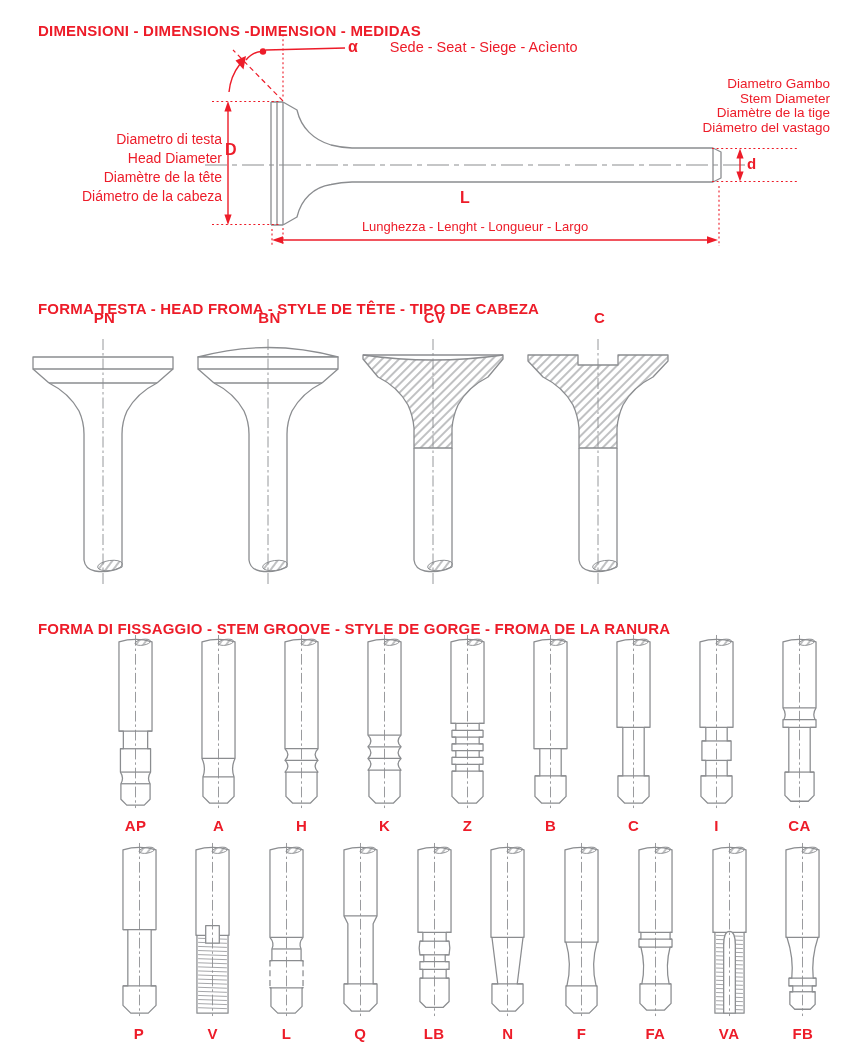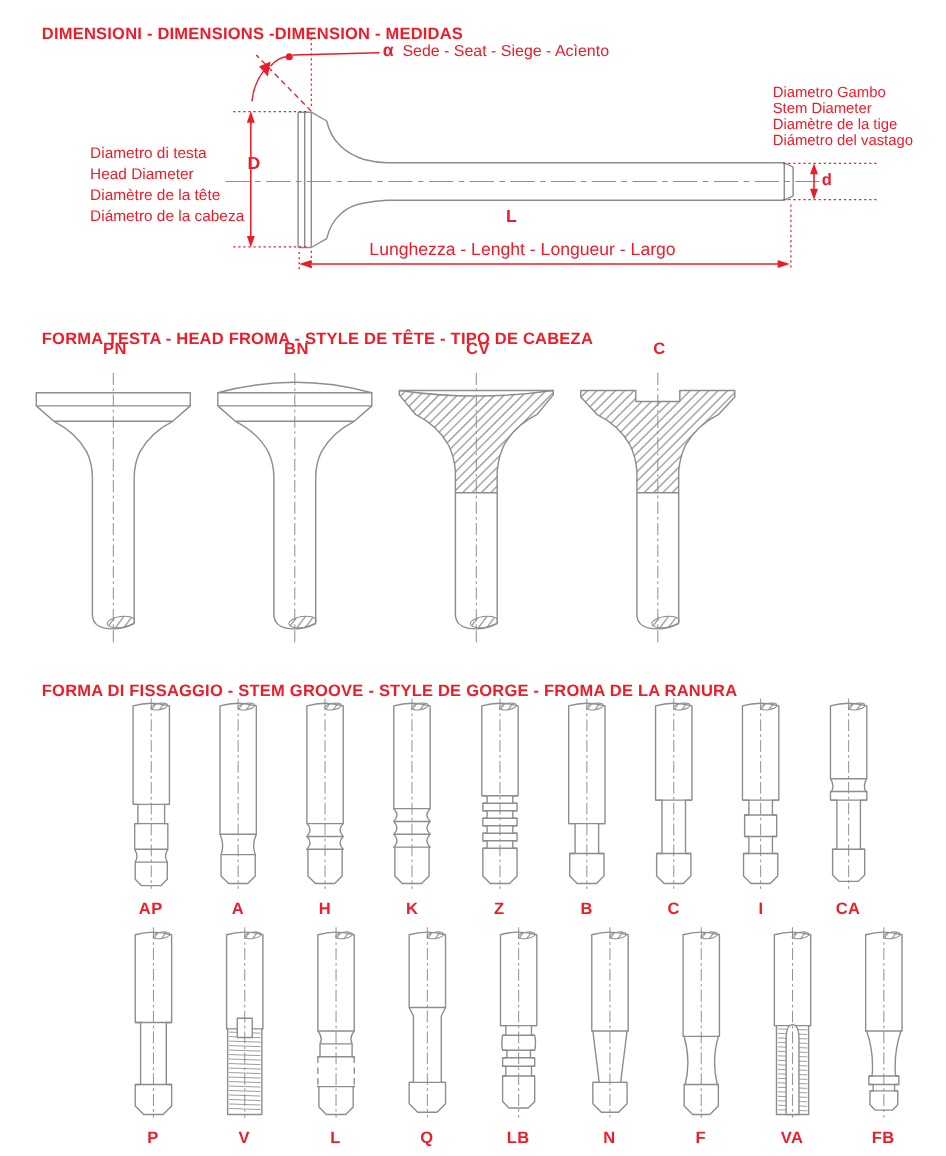--- a/index.html
+++ b/index.html
@@ -6,34 +6,34 @@
   html,body{margin:0;padding:0;}
   body{width:860px;height:1051px;background:#fff;position:relative;overflow:hidden;
        font-family:"Liberation Sans",sans-serif;}
   .title{position:absolute;font-weight:bold;font-size:15px;color:var(--accent);
          letter-spacing:.2px;white-space:nowrap;}
   #diagram-wrap{position:absolute;top:0;left:0;width:860px;height:270px;}
   #diagram-svg{position:absolute;top:0;left:0;}
   .dlabel{position:absolute;color:var(--accent);white-space:nowrap;}
   #alpha-row{left:348px;top:38px;display:flex;gap:8px;align-items:baseline;}
   #alpha-sym{font-weight:bold;font-size:16px;}
-  #seat-label{font-size:14.5px;}
-  #stem-d-block{right:30px;top:77px;font-size:13.5px;line-height:14.6px;}
-  #head-d-block{right:638px;top:130px;font-size:14px;line-height:19px;}
+  #seat-label{font-size:14.5px;margin-left:24px;}
+  #stem-d-block{right:30px;top:77px;text-align:right;font-size:13.5px;line-height:14.6px;}
+  #head-d-block{right:638px;top:130px;text-align:right;font-size:14px;line-height:19px;}
   #dim-D{left:225px;top:141px;font-weight:bold;font-size:16px;}
   #dim-d{left:747px;top:155px;font-weight:bold;font-size:15px;}
   #dim-L{left:460px;top:189px;font-weight:bold;font-size:16px;}
-  #length-label{left:335px;top:219px;width:280px;text-align:center;font-size:16px;}
+  #length-label{left:335px;top:219px;width:280px;text-align:center;font-size:13px;}
   #head-row{position:absolute;top:309px;left:22px;width:825px;display:flex;}
   .head-fig{width:165px;display:flex;flex-direction:column;align-items:center;margin:0;}
   .fig-label{font-weight:bold;font-size:15px;color:var(--accent);text-align:center;
              letter-spacing:.4px;}
   .head-fig .fig-label{margin-bottom:5px;}
   #groove-row1{position:absolute;top:634px;left:108px;width:692px;display:flex;
-               justify-content:space-between;}
+               justify-content:space-between;gap:28px;}
   #groove-row2{position:absolute;top:842px;left:110px;width:722px;display:flex;
                justify-content:space-between;}
   .stem-fig{display:flex;flex-direction:column;align-items:center;margin:0;width:58px;}
   .stem-fig .fig-label{margin-top:3px;}
   
   .g{stroke:var(--line);stroke-width:1.3;fill:none;stroke-linejoin:round;}
   .gf{stroke:var(--line);stroke-width:1.3;fill:#fff;stroke-linejoin:round;}
   .gt{stroke:var(--line);stroke-width:.8;fill:none;}
   .gd{stroke:var(--line);stroke-width:1.3;fill:none;stroke-dasharray:6 4;}
   .hat{fill:url(#hatch);stroke:var(--line);stroke-width:1.3;stroke-linejoin:round;}
@@ -353,20 +353,32 @@
     </figure>
     <figure class="stem-fig">
       <div><svg viewBox="0 0 56 181" width="55" height="176">
     <path class="gf" d="M11,8 L11,103 L12,103 Q18.5,125.5 13,148 L12,148 L12,168 L20,176 L36,176 L44,168 L44,148 L43,148 Q37.5,125.5 44,103 L45,103 L45,8 Q28,3 11,8 Z"></path>
           <line class="g" x1="11" y1="103" x2="45" y2="103"></line>
           <line class="g" x1="12" y1="148" x2="44" y2="148"></line>
     <ellipse class="hat2" cx="35.5" cy="8.5" rx="8" ry="3" transform="rotate(-9 35.5 8.5)"></ellipse>
     <line class="cl" x1="28" y1="1" x2="28" y2="179"></line>
         </svg></div>
       <figcaption class="fig-label">F</figcaption>
+    </figure>
+    <figure class="stem-fig">
+      <div><svg viewBox="0 0 56 181" width="55" height="176">
+    <path class="gf" d="M11,8 L11,93 L13,93 L13,100 L11,100 L11,108 L13,108 Q18,127 14,146 L12,146 L12,166 L19,173 L37,173 L44,166 L44,146 L42,146 Q38,127 43,108 L45,108 L45,100 L43,100 L43,93 L45,93 L45,8 Q28,3 11,8 Z"></path>
+          <line class="g" x1="11" y1="93" x2="45" y2="93"></line>
+          <line class="g" x1="11" y1="100" x2="45" y2="100"></line>
+          <line class="g" x1="11" y1="108" x2="45" y2="108"></line>
+          <line class="g" x1="12" y1="146" x2="44" y2="146"></line>
+    <ellipse class="hat2" cx="35.5" cy="8.5" rx="8" ry="3" transform="rotate(-9 35.5 8.5)"></ellipse>
+    <line class="cl" x1="28" y1="1" x2="28" y2="179"></line>
+        </svg></div>
+      <figcaption class="fig-label">FA</figcaption>
     </figure>
     <figure class="stem-fig">
       <div><svg viewBox="0 0 56 181" width="55" height="176">
     <path class="gf" d="M11,8 L11,93 L13,93 L13,176 L43,176 L43,93 L45,93 L45,8 Q28,3 11,8 Z"></path>
           <line class="g" x1="11" y1="93" x2="45" y2="93"></line>
           <line class="gt" x1="14.2" y1="96" x2="41.8" y2="97"></line>
           <line class="gt" x1="14.2" y1="100.2" x2="41.8" y2="101.2"></line>
           <line class="gt" x1="14.2" y1="104.4" x2="41.8" y2="105.4"></line>
           <line class="gt" x1="14.2" y1="108.60000000000001" x2="41.8" y2="109.60000000000001"></line>
           <line class="gt" x1="14.2" y1="112.80000000000001" x2="41.8" y2="113.80000000000001"></line>

